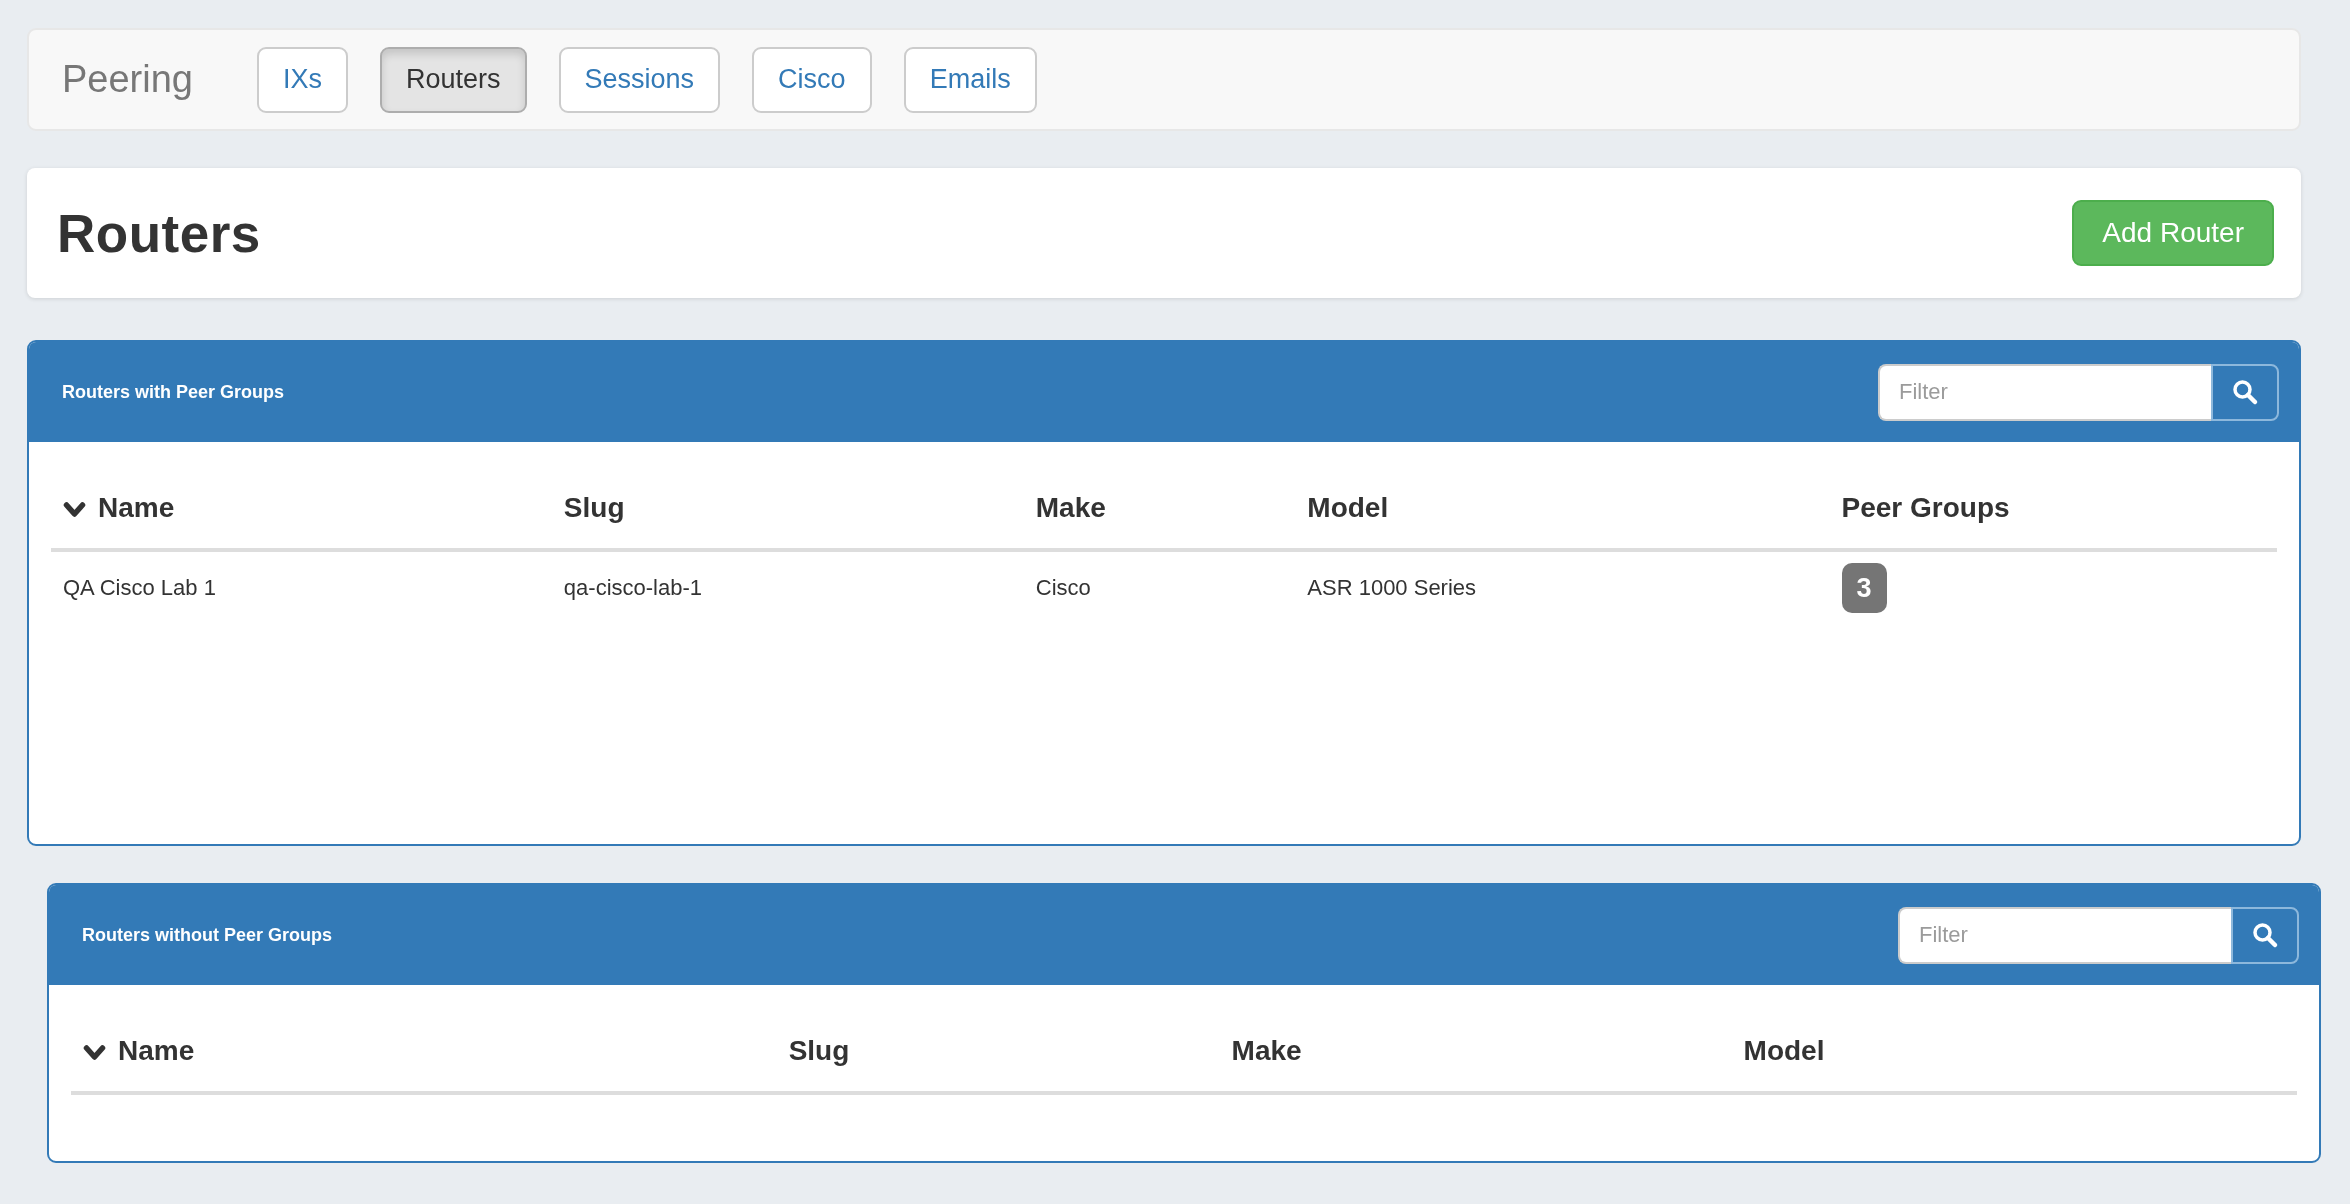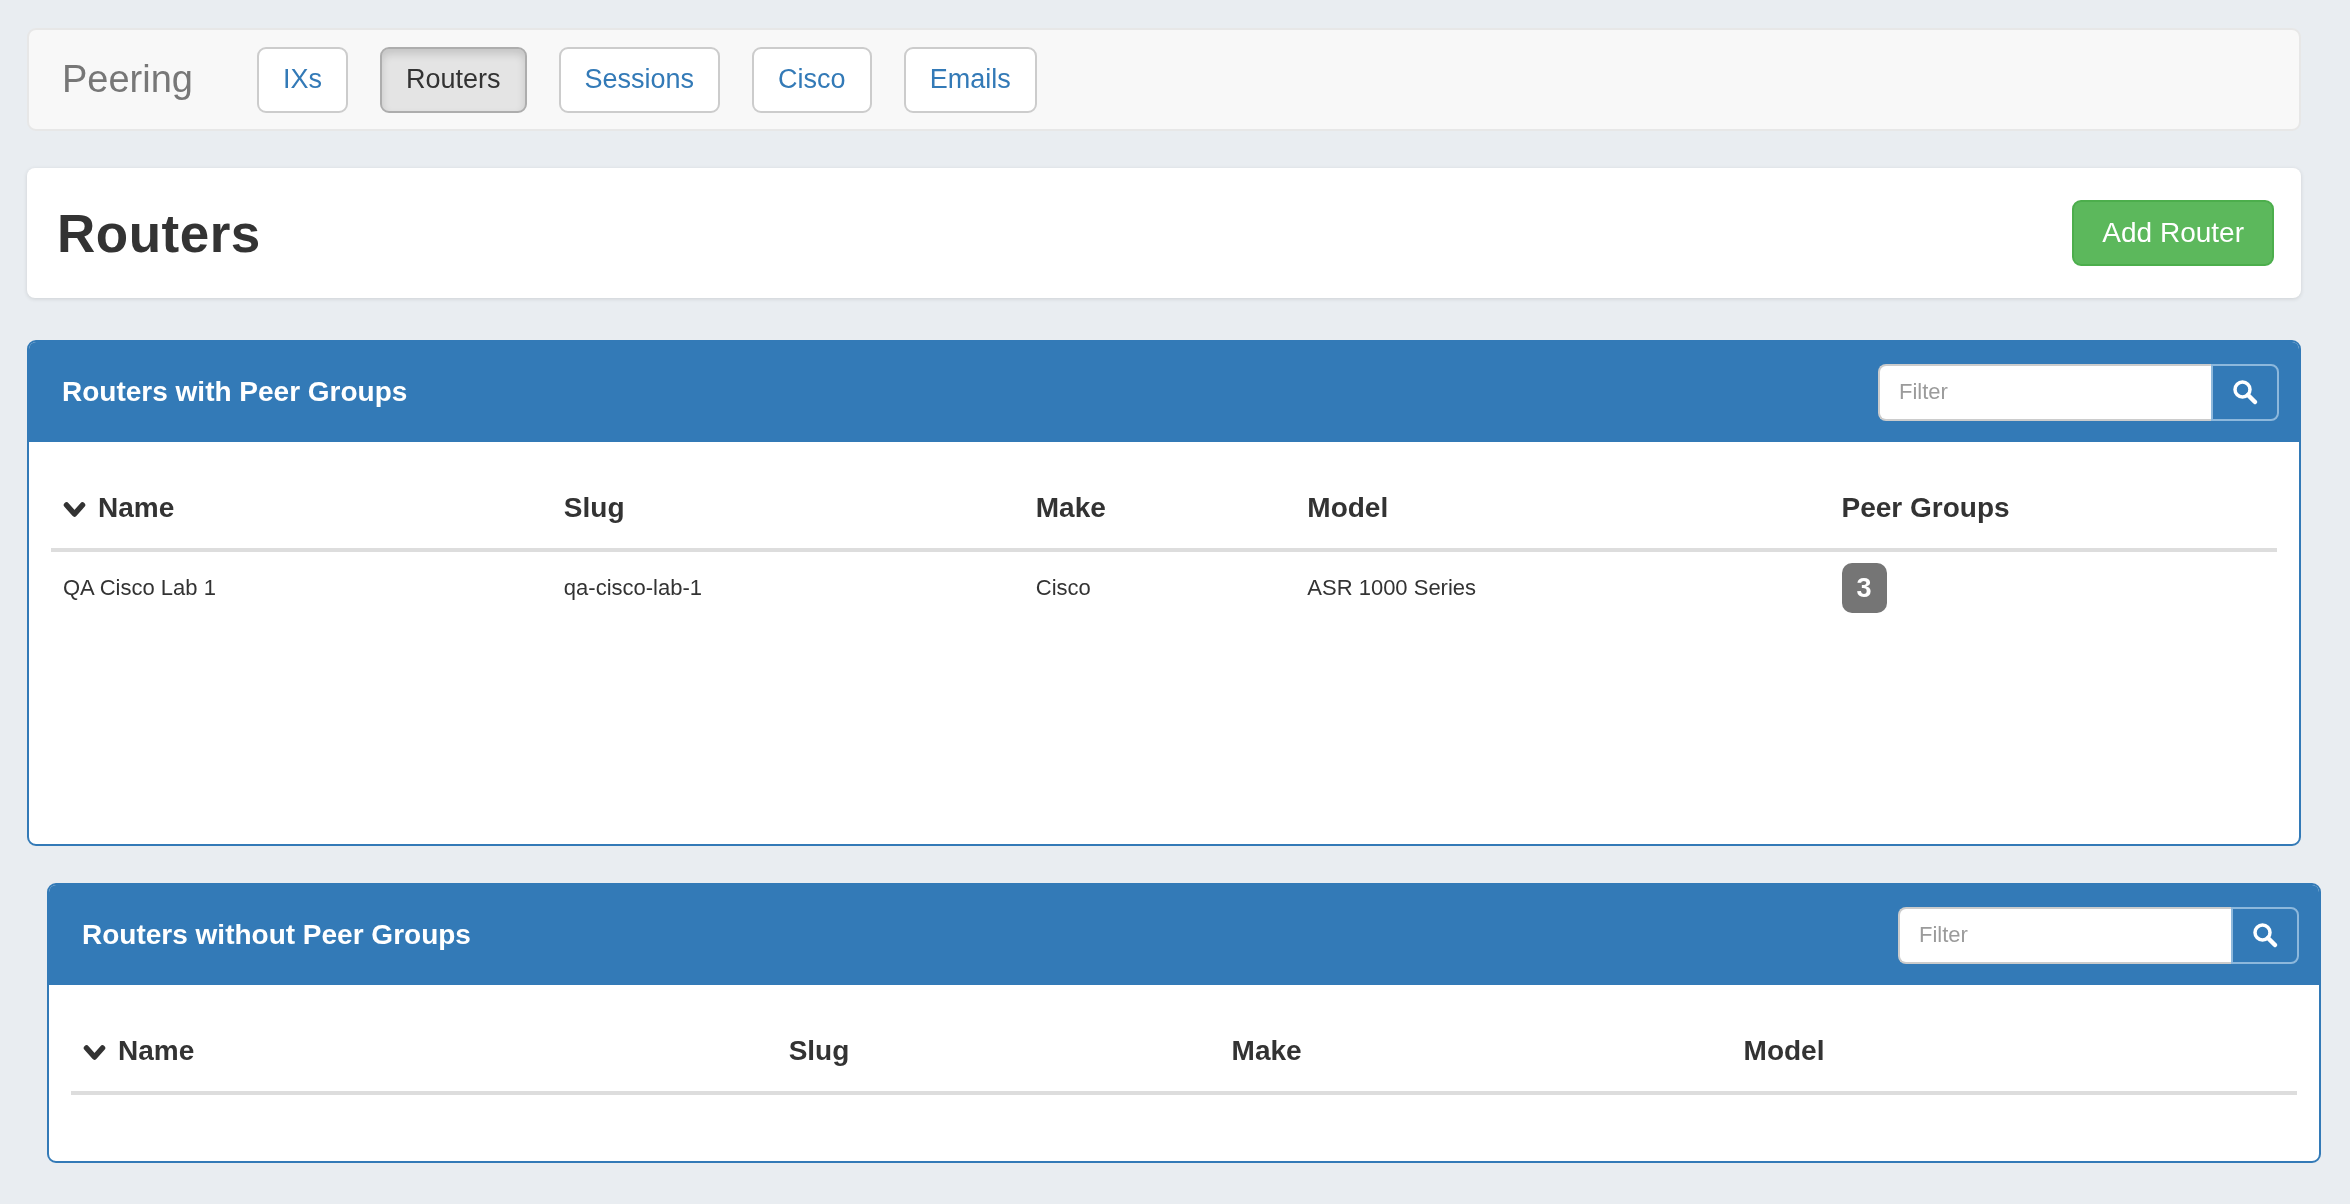--- a/index.html
+++ b/index.html
@@ -65,21 +65,21 @@
     border:2px solid #337ab7; border-radius:9px;
     overflow:hidden;
   }
   .panel-1 { top:340px; height:506px; }
   .panel-2 { top:883px; height:280px;margin-left:20px; }
   .panel-heading {
     background:#337ab7; height:100px;
     display:flex; align-items:center; justify-content:space-between;
     padding:0 20px 0 33px;
   }
-  .panel-title { color:#fff; font-size:28px; font-weight:bold; }
+  .panel-title { color:#fff; font-size:18px; font-weight:bold; }
   .filter-group { display:flex; height:57px; }
   .filter-input {
     width:333px; height:57px;
     border:2px solid #ccc; border-right:none;
     border-radius:8px 0 0 8px;
     font-size:22px; font-family:inherit; color:#555;
     padding:0 19px; outline:none;
   }
   .filter-input::placeholder { color:#9b9b9b; }
   .search-btn {

